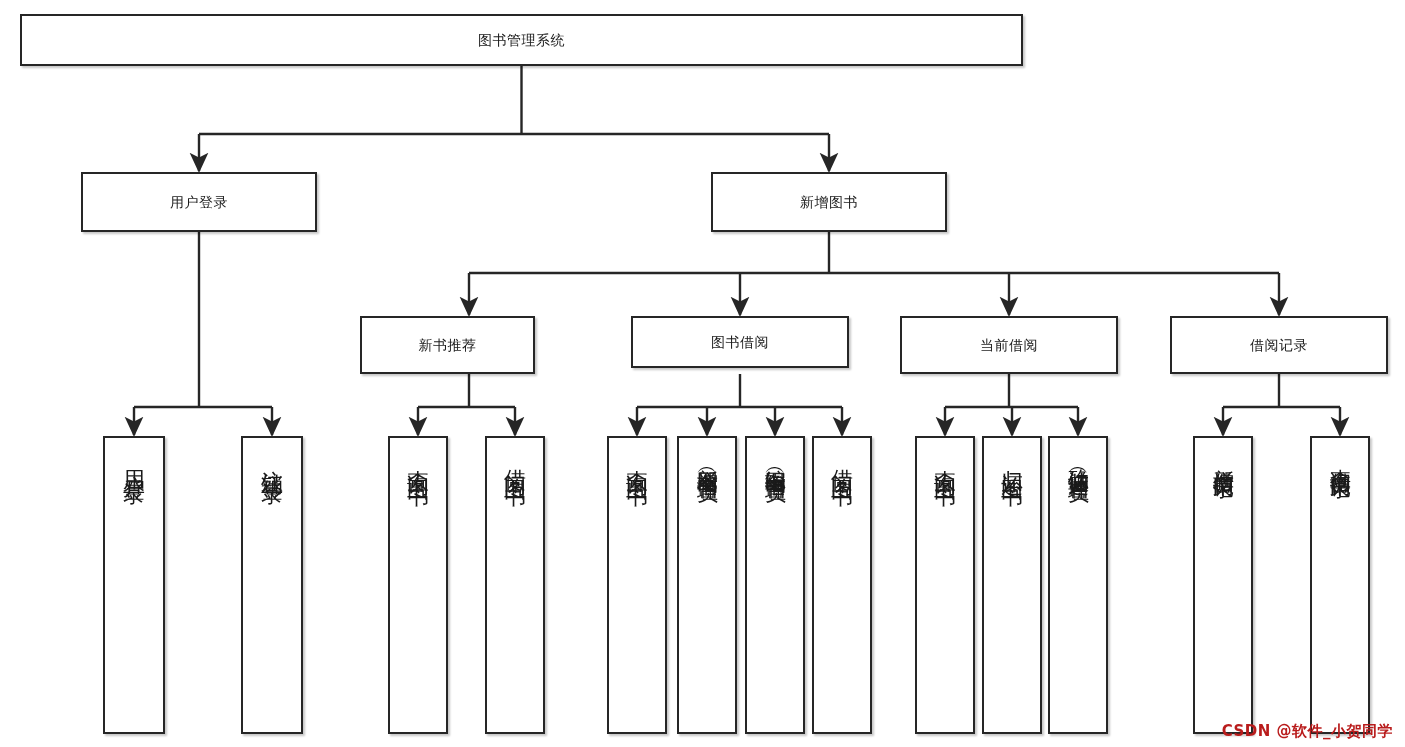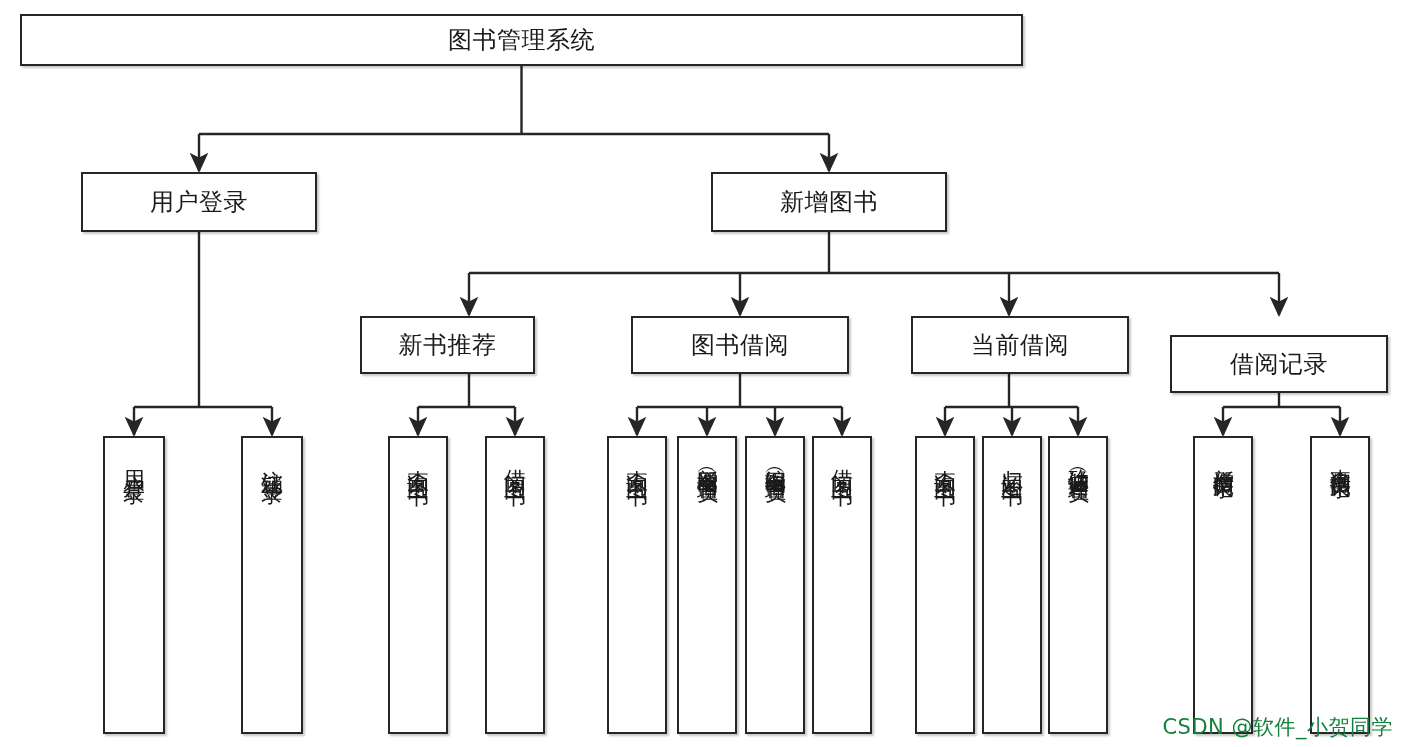--- a/index.html
+++ b/index.html
@@ -40,21 +40,21 @@
     color: #1a1a1a;
     z-index: 2;
   }
   .node .node-label {
     display: block;
     text-align: center;
     line-height: 1.18;
     white-space: pre;
   }
   .node.horizontal .node-label {
-    font-size: 24px;
+    font-size: 14px;
     letter-spacing: 0.5px;
     text-align: center;
   }
   .node.vertical {
     align-items: flex-start;
     padding-top: 14px;
   }
   .node.vertical .node-label {
     writing-mode: vertical-rl;
     text-orientation: upright;
@@ -63,25 +63,26 @@
     line-height: 1;
   }
   .node.vertical.tight .node-label {
     letter-spacing: 2px;
     font-size: 21px;
   }
   #watermark {
     position: absolute;
     right: 12px;
     bottom: 6px;
-    font-size: 21px;
-    color: #15803d;
+    font-size: 15px;
+    color: #b91c1c;
     letter-spacing: 0.5px;
     z-index: 5;
     white-space: nowrap;
+    font-weight: bold;
   }
 </style>
 </head>
 <body>
 
 <div id="diagram-root">
 
   <svg id="edges-layer" viewBox="0 0 1405 747" width="1405" height="747" xmlns="http://www.w3.org/2000/svg">
     <defs>
       <marker id="arrowhead" markerWidth="9" markerHeight="9" refX="7.6" refY="4.5" orient="auto" markerUnits="strokeWidth">
@@ -131,27 +132,27 @@
       </div>
       <div class="node horizontal" style="left: 81px; top: 172px; width: 236px; height: 60px;">
         <span class="node-label">用户登录</span>
       </div>
       <div class="node horizontal" style="left: 711px; top: 172px; width: 236px; height: 60px;">
         <span class="node-label">新增图书</span>
       </div>
       <div class="node horizontal" style="left: 360px; top: 316px; width: 175px; height: 58px;">
         <span class="node-label">新书推荐</span>
       </div>
-      <div class="node horizontal" style="left: 631px; top: 316px; width: 218px; height: 58px;">
+      <div class="node horizontal" style="left: 631px; top: 316px; width: 218px; height: 52px;">
         <span class="node-label">图书借阅</span>
       </div>
-      <div class="node horizontal" style="left: 900px; top: 316px; width: 218px; height: 58px; margin-left: 11px;">
+      <div class="node horizontal" style="left: 900px; top: 316px; width: 218px; height: 58px;">
         <span class="node-label">当前借阅</span>
       </div>
-      <div class="node horizontal" style="left: 1170px; top: 316px; width: 218px; height: 58px; margin-top: 19px;">
+      <div class="node horizontal" style="left: 1170px; top: 316px; width: 218px; height: 58px;">
         <span class="node-label">借阅记录</span>
       </div>
       <div class="node vertical" style="left: 103px; top: 436px; width: 62px; height: 298px;">
         <span class="node-label">用户登录</span>
       </div>
       <div class="node vertical" style="left: 241px; top: 436px; width: 62px; height: 298px;">
         <span class="node-label">注销登录</span>
       </div>
       <div class="node vertical" style="left: 388px; top: 436px; width: 60px; height: 298px;">
         <span class="node-label">查询图书</span>

